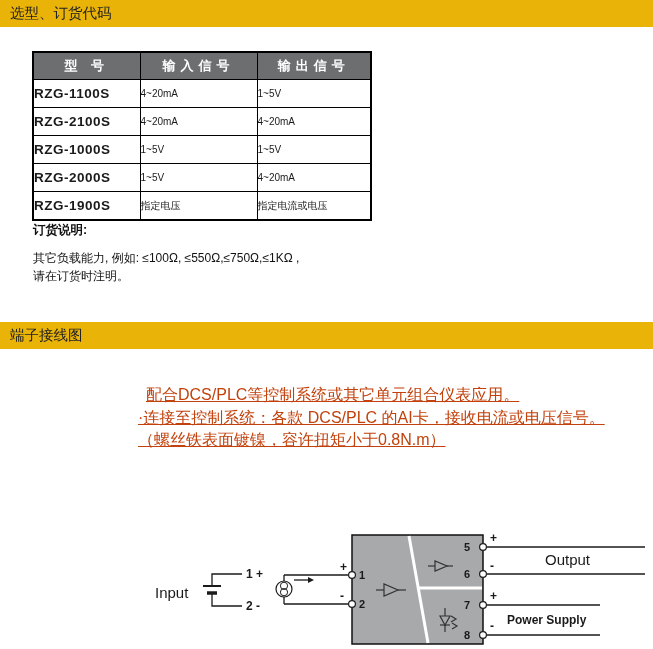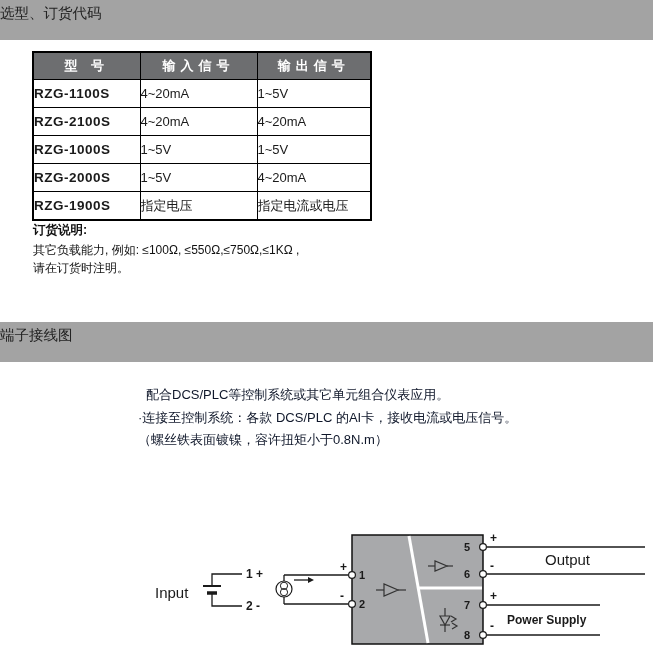--- a/index.html
+++ b/index.html
@@ -5,24 +5,25 @@
   html,body{margin:0;padding:0;}
   body{
     width:653px;height:649px;
     background:#ffffff;
     font-family:"Liberation Sans","DejaVu Sans",sans-serif;
     position:relative;
     overflow:hidden;
     color:#1a1a1a;
   }
   .section-header{
-    position:absolute;left:0;width:653px;height:40px;
-    background:#a3a3a3;
+    position:absolute;left:0;width:653px;height:27px;
+    background:#eab308;
     font-size:14.5px;color:#222;
     line-height:27px;
+    padding-left:10px;
     box-sizing:border-box;
   }
   .section-header.first{top:0;}
   .section-header.second{top:322px;}
 
   table.model-table{
     position:absolute;left:32px;top:51px;
     border-collapse:collapse;
     border:2px solid #000;
     table-layout:fixed;
@@ -35,39 +36,39 @@
   table.model-table th{
     background:#6d6e70;
     color:#ffffff;
     font-size:13px;
     font-weight:bold;
     letter-spacing:5px;
     height:26px;
   }
   table.model-table td{
     height:27px;
-    font-size:13px;
+    font-size:10px;
     color:#1a1a1a;
   }
   table.model-table td.model{
     font-weight:bold;
     font-size:13.5px;
     letter-spacing:0.5px;
   }
   col.c1{width:107px;} col.c2{width:117px;} col.c3{width:114px;}
 
   .order-notes{
     position:absolute;left:33px;top:221px;width:360px;
     font-size:12px;line-height:18.5px;color:#111;
   }
-  .order-notes .title{font-weight:bold;font-size:12.5px;margin-bottom:1px;}
+  .order-notes .title{font-weight:bold;font-size:12.5px;margin-bottom:9px;}
 
   .wiring-intro{
     position:absolute;left:138px;top:384px;width:515px;
-    font-size:13px;line-height:22.5px;color:#0f172a;
+    font-size:16px;line-height:22.5px;color:#c2410c;text-decoration:underline;
   }
   .wiring-intro .line:nth-child(1){padding-left:8px;}
   .wiring-intro .line:nth-child(5){padding-left:70px;}
 
   svg.diagram{
     position:absolute;left:0;top:0;width:653px;height:649px;
     pointer-events:none;
   }
   svg.diagram text{
     font-family:"Liberation Sans","DejaVu Sans",sans-serif;

